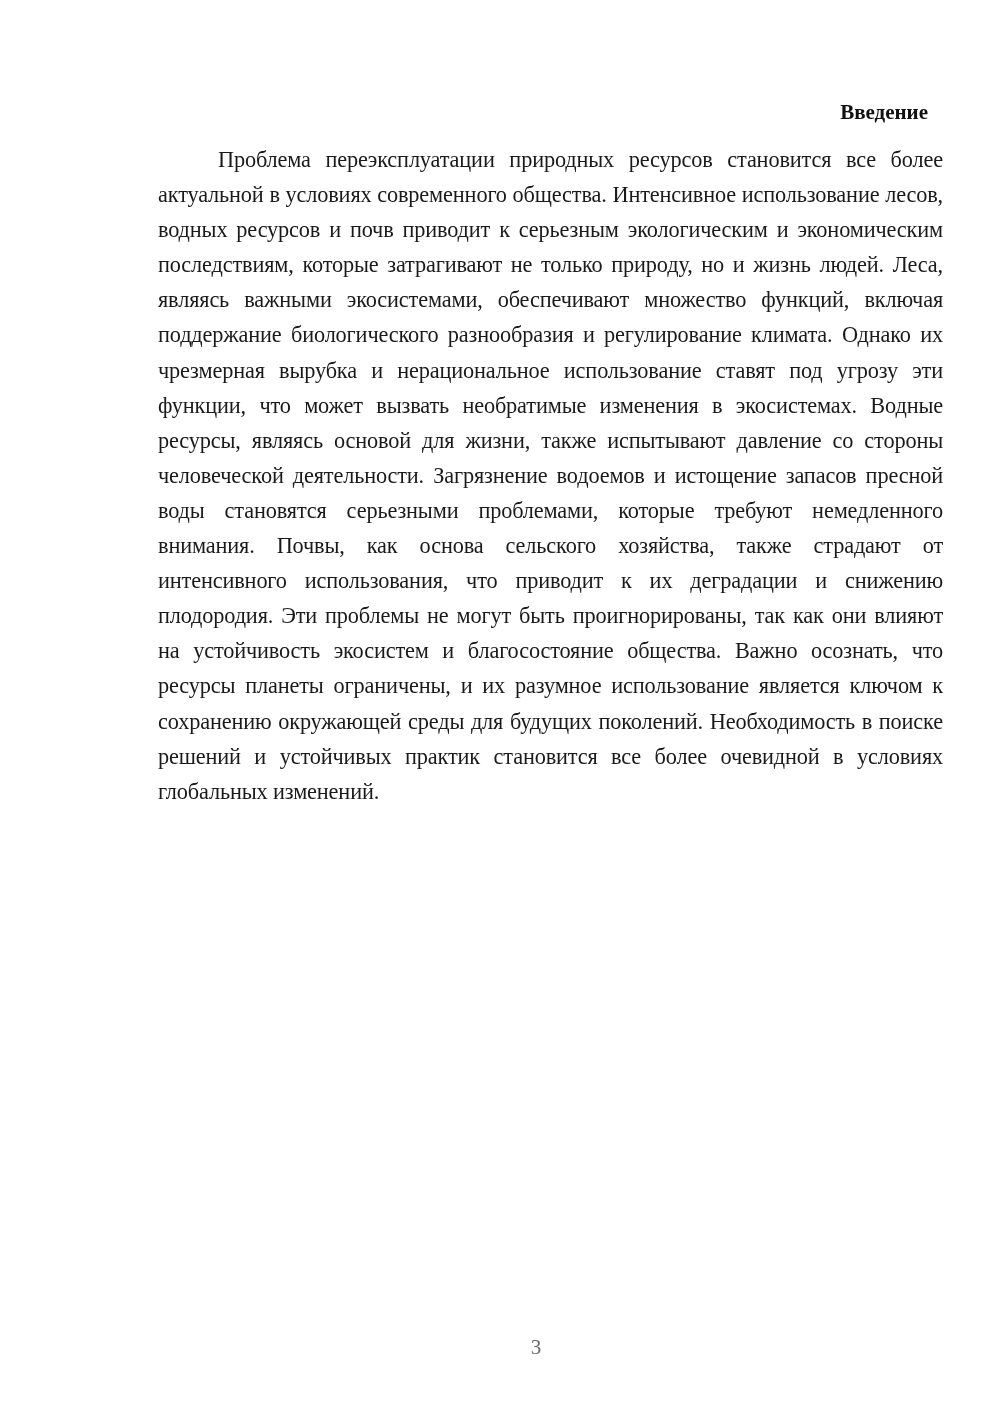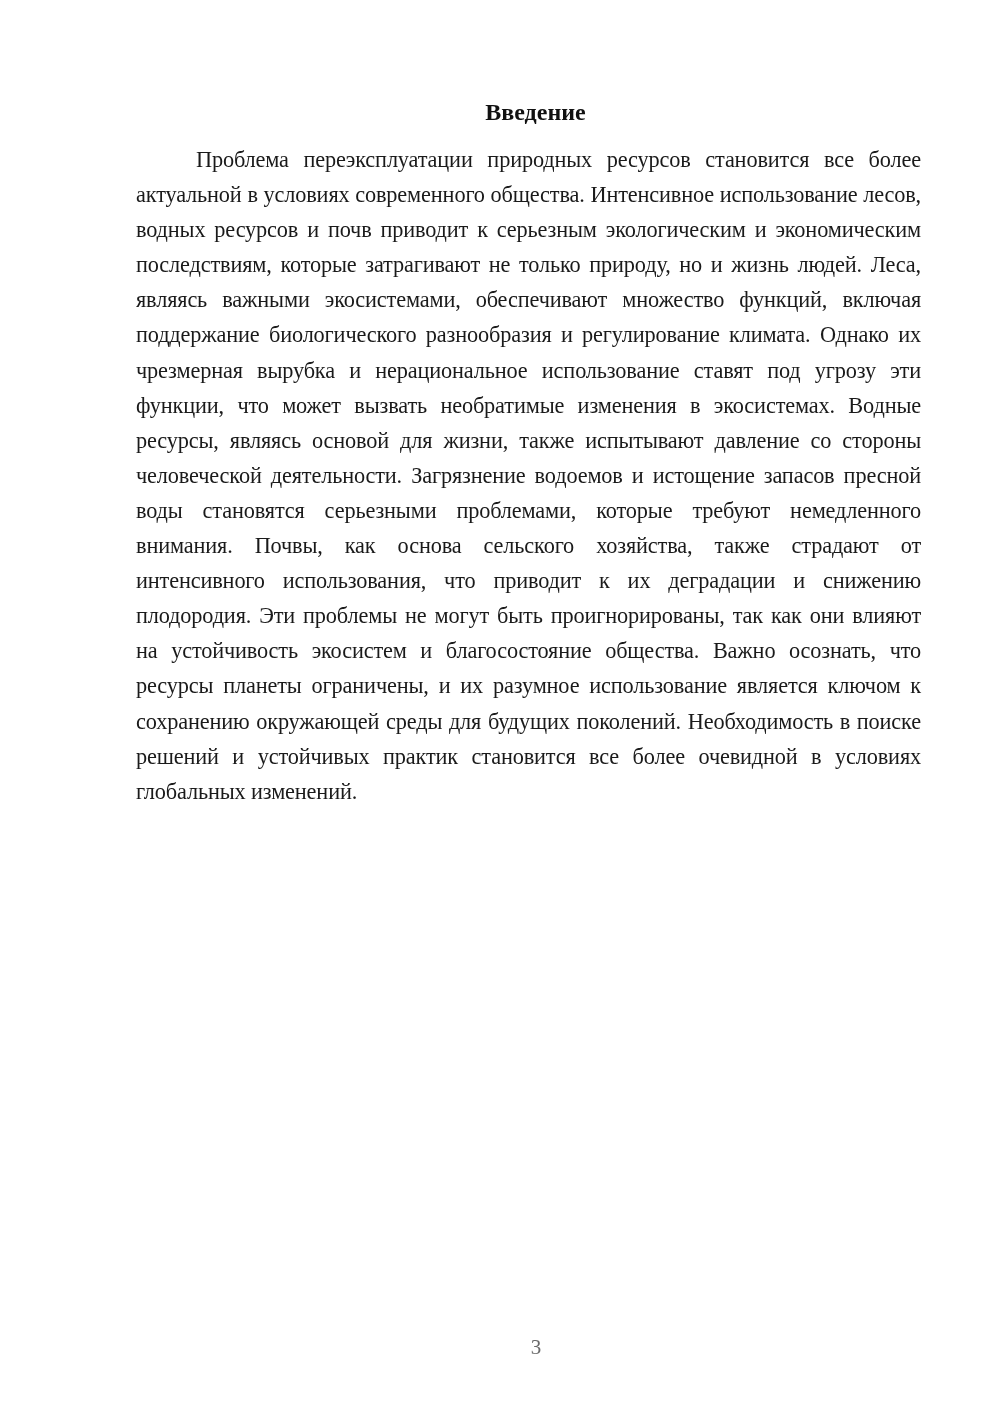--- a/index.html
+++ b/index.html
@@ -21,29 +21,29 @@
       top: 0;
       width: 1000px;
       height: 1414px;
       background: #ffffff;
     }
     .title {
       position: absolute;
       left: 143px;
       top: 98px;
       width: 785px;
-      text-align: center;
+      text-align: right;
       font-weight: bold;
-      font-size: 24px;
+      font-size: 21px;
       line-height: 28px;
       color: #111;
     }
     .body-text {
       position: absolute;
-      left: 136px;
+      left: 158px;
       top: 142px;
       width: 785px;
       font-size: 22.3px;
       line-height: 35.1px;
       text-align: justify;
       text-indent: 60px;
       margin: 0;
       color: #1a1a1a;
       letter-spacing: -0.15px;
     }

